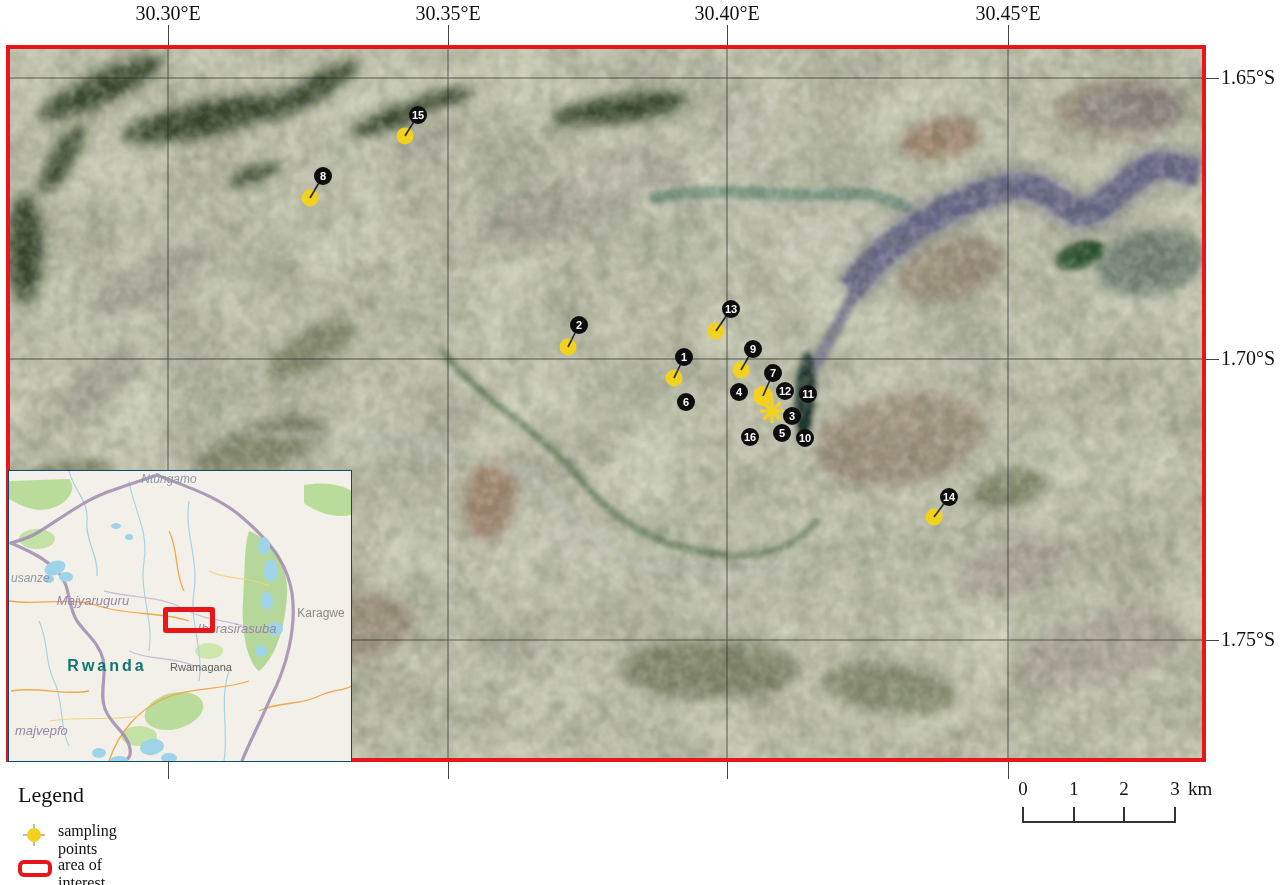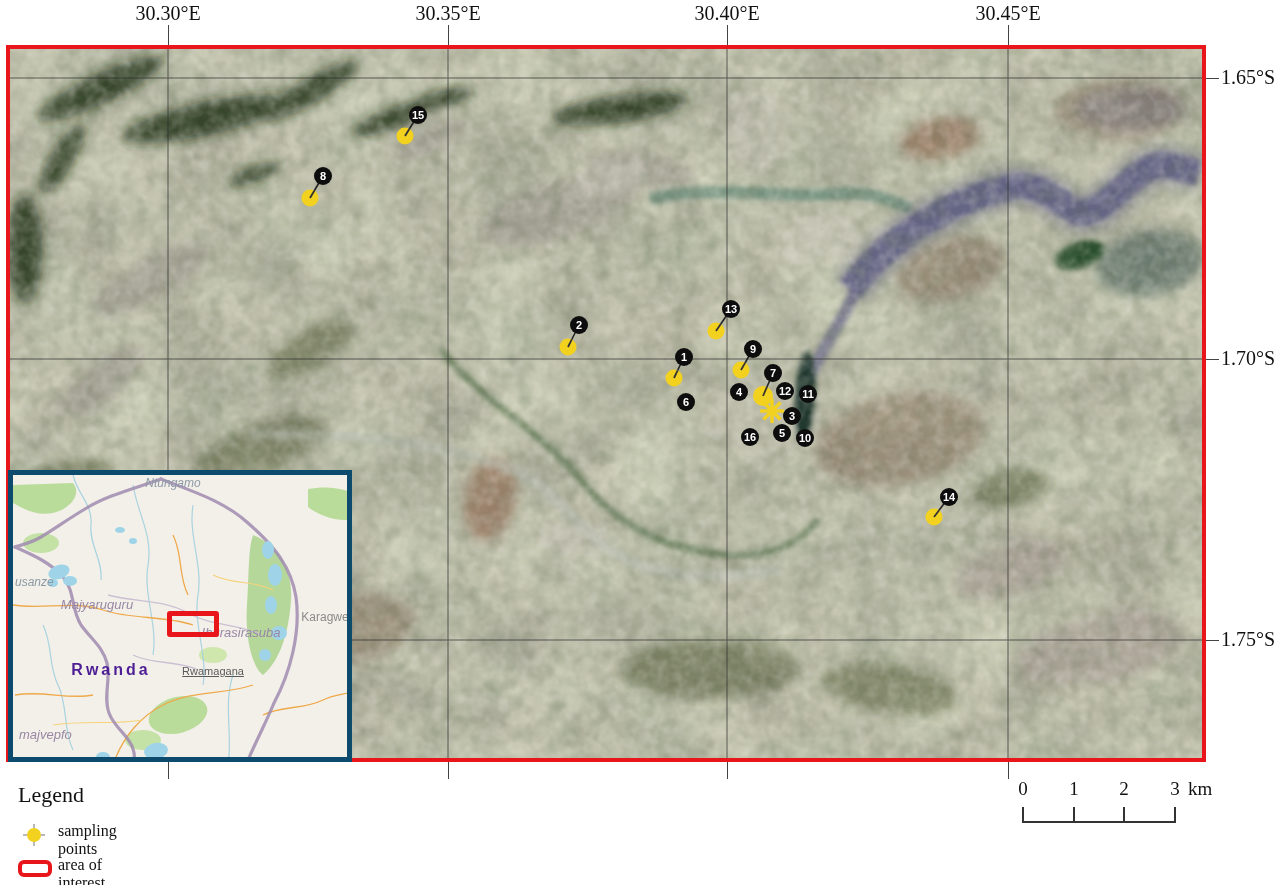--- a/index.html
+++ b/index.html
@@ -14,27 +14,27 @@
   .tick-right{position:absolute;left:1206px;width:13px;height:1px;background:#444;}
 
   
   .map{position:absolute;left:6px;top:45px;width:1200px;height:717px;box-sizing:border-box;
        border:4px solid var(--aoi-red,#e8151a);background:#7e7c68;}
   .map svg{position:absolute;left:0;top:0;display:block;}
   .map svg text{font:700 11px "Liberation Sans", sans-serif;fill:#fff;}
 
   
   .inset{position:absolute;left:8px;top:470px;width:344px;height:292px;box-sizing:border-box;
-         border:5px solid #0c4a6e;background:#f3f0e9;overflow:hidden;z-index:5;}
+         border:1px solid #0c4a6e;background:#f3f0e9;overflow:hidden;z-index:5;}
   .inset svg{position:absolute;left:0;top:0;}
   .inset-label{position:absolute;transform:translateX(-50%);white-space:nowrap;pointer-events:none;}
   .inset-label.start{transform:none;}
   .lbl-place{font:italic 12px "Liberation Sans",sans-serif;color:#8c9aa6;}
   .lbl-province{font:italic 13px "Liberation Sans",sans-serif;color:#9887a4;}
-  .lbl-country{font:700 16px "Liberation Sans",sans-serif;color:#4c1d95;letter-spacing:3px;}
+  .lbl-country{font:700 16px "Liberation Sans",sans-serif;color:#0f766e;letter-spacing:3px;}
   .lbl-town{font:11px "Liberation Sans",sans-serif;color:#5a5a5a;}
   .lbl-gray{font:12px "Liberation Sans",sans-serif;color:#8a8a8a;}
   .inset-aoi{position:absolute;left:154px;top:136px;width:52px;height:26px;box-sizing:border-box;
              border:5px solid var(--aoi-red,#e8151a);border-radius:3px;}
 
   
   .legend{position:absolute;left:18px;top:782px;}
   .legend-title{font-size:22px;margin-bottom:14px;}
   .legend-item{position:relative;height:26px;margin-top:8px;font-size:16px;}
   .legend-item .txt{position:absolute;left:40px;top:0;}
@@ -310,21 +310,21 @@
         <ellipse cx="110" cy="289" rx="9" ry="4"></ellipse>
       </g>
     </svg>
     <div id="inset-labels">
         <div class="inset-label lbl-place" style="left: 160px; top: 1px;">Ntungamo</div>
         <div class="inset-label lbl-place start" style="left: 2px; top: 100px;">usanze</div>
         <div class="inset-label lbl-province" style="left: 84px; top: 122px;">Majyaruguru</div>
         <div class="inset-label lbl-province" style="left: 228px; top: 150px;">Iburasirasuba</div>
         <div class="inset-label lbl-gray" style="left: 312px; top: 135px;">Karagwe</div>
         <div class="inset-label lbl-country" style="left: 98px; top: 186px;">Rwanda</div>
-        <div class="inset-label lbl-town" style="left: 200px; top: 190px; text-decoration: underline;">Rwamagana</div>
+        <div class="inset-label lbl-town" style="left: 192px; top: 190px;">Rwamagana</div>
         <div class="inset-label lbl-province start" style="left: 6px; top: 252px; text-align: center;">majvepfo</div>
       </div>
     <div class="inset-aoi"></div>
   </div>
 
   <div class="legend">
     <div class="legend-title">Legend</div>
     <div class="legend-item">
       <span class="legend-dot-box">
           <span class="legend-dot"></span>

